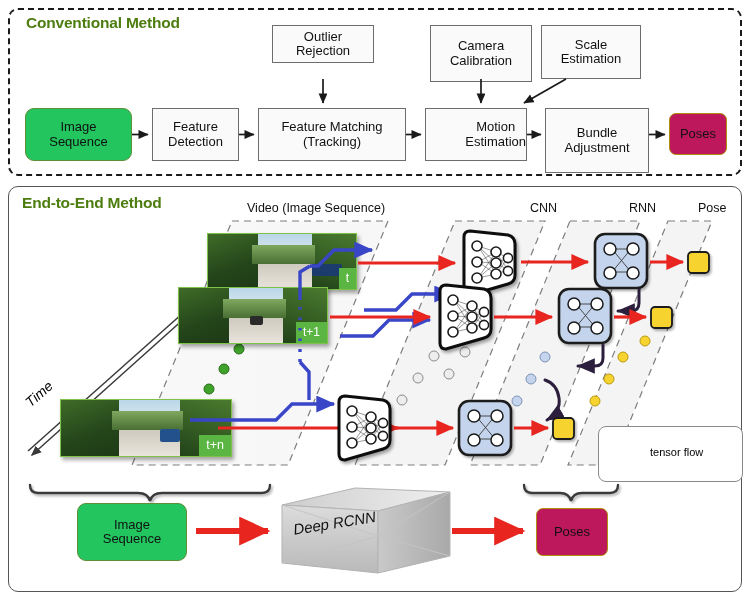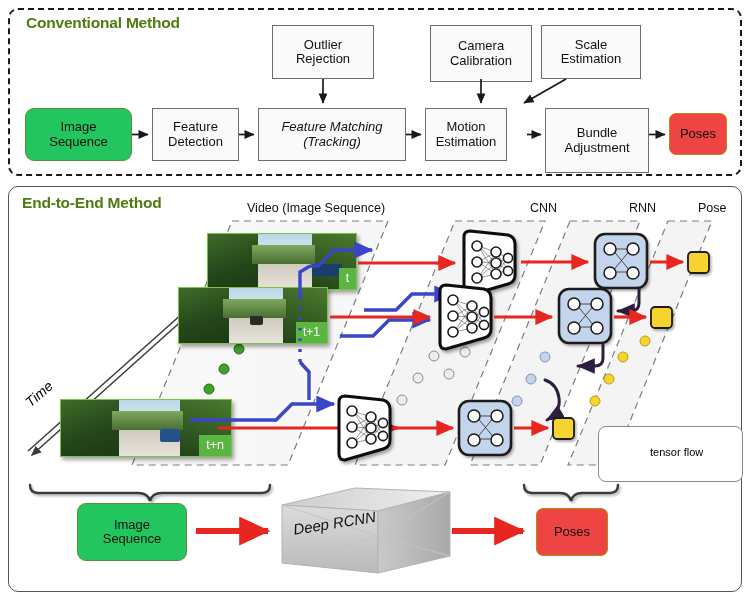--- a/index.html
+++ b/index.html
@@ -11,21 +11,21 @@
   .panel-dashed{border:2px dashed #1a1a1a;border-radius:10px;}
   .panel-solid{border:1.5px solid #555;border-radius:10px;background:#fff;}
 
   .panel-title{position:absolute;font-weight:bold;font-size:15.5px;letter-spacing:-0.2px;color:#4d7c0f;}
 
   
   .cbox{position:absolute;box-sizing:border-box;border:1.3px solid #6d6d6d;background:#fafafa;
         display:flex;align-items:center;justify-content:center;text-align:center;
         font-size:13px;line-height:14.5px;color:#111;}
   .cbox.green{background:#22c55e;border:1.3px solid #5f8f38;border-radius:9px;}
-  .cbox.yellow{background:#ef4444;border:1.3px solid #b08f10;border-radius:7px;}
+  .cbox.yellow{background:#be185d;border:1.3px solid #b08f10;border-radius:7px;}
 
   
   svg.ov{position:absolute;left:0;top:0;width:750px;height:603px;overflow:visible;pointer-events:none;}
 
   
   .lane-label{position:absolute;font-size:12.5px;color:#111;white-space:nowrap;}
 
   
   .frame{position:absolute;box-sizing:border-box;border:1.6px solid #7ec24a;
          box-shadow:2px 3px 4px rgba(0,0,0,.35);overflow:hidden;}
@@ -55,21 +55,21 @@
 </style>
 </head>
 <body>
 
 <div id="stage">
 
   <div class="panel panel-dashed" style="left:8px;top:8px;width:734px;height:168px;"></div>
 
   <div class="panel-title" style="left:26px;top:14px;">Conventional Method</div>
 
-  <div class="cbox" style="left:272px;top:25px;width:102px;height:54px;">
+  <div class="cbox" style="left:272px;top:25px;width:102px;height:38px;">
     <span style="white-space:pre-line;">Outlier
 Rejection</span>
   </div>
   <div class="cbox" style="left:430px;top:25px;width:102px;height:57px;">
     <span style="white-space:pre-line;">Camera
 Calibration</span>
   </div>
   <div class="cbox" style="left:541px;top:25px;width:100px;height:54px;">
     <span style="white-space:pre-line;">Scale
 Estimation</span>
@@ -77,24 +77,24 @@
 
   <div class="cbox green" style="left:25px;top:108px;width:107px;height:53px;">
     <span style="white-space:pre-line;">Image
 Sequence</span>
   </div>
   <div class="cbox" style="left:152px;top:108px;width:87px;height:53px;">
     <span style="white-space:pre-line;">Feature
 Detection</span>
   </div>
   <div class="cbox" style="left:258px;top:108px;width:148px;height:53px;">
-    <span style="white-space:pre-line;font-style:italic;">Feature Matching
+    <span style="white-space:pre-line;">Feature Matching
 (Tracking)</span>
   </div>
-  <div class="cbox" style="left:425px;top:108px;width:82px;height:53px;">
+  <div class="cbox" style="left:425px;top:108px;width:102px;height:53px;justify-content:flex-end;">
     <span style="white-space:pre-line;">Motion
 Estimation</span>
   </div>
   <div class="cbox" style="left:545px;top:108px;width:104px;height:65px;">
     <span style="white-space:pre-line;">Bundle
 Adjustment</span>
   </div>
   <div class="cbox yellow" style="left:669px;top:113px;width:58px;height:42px;">
     <span>Poses</span>
   </div>

